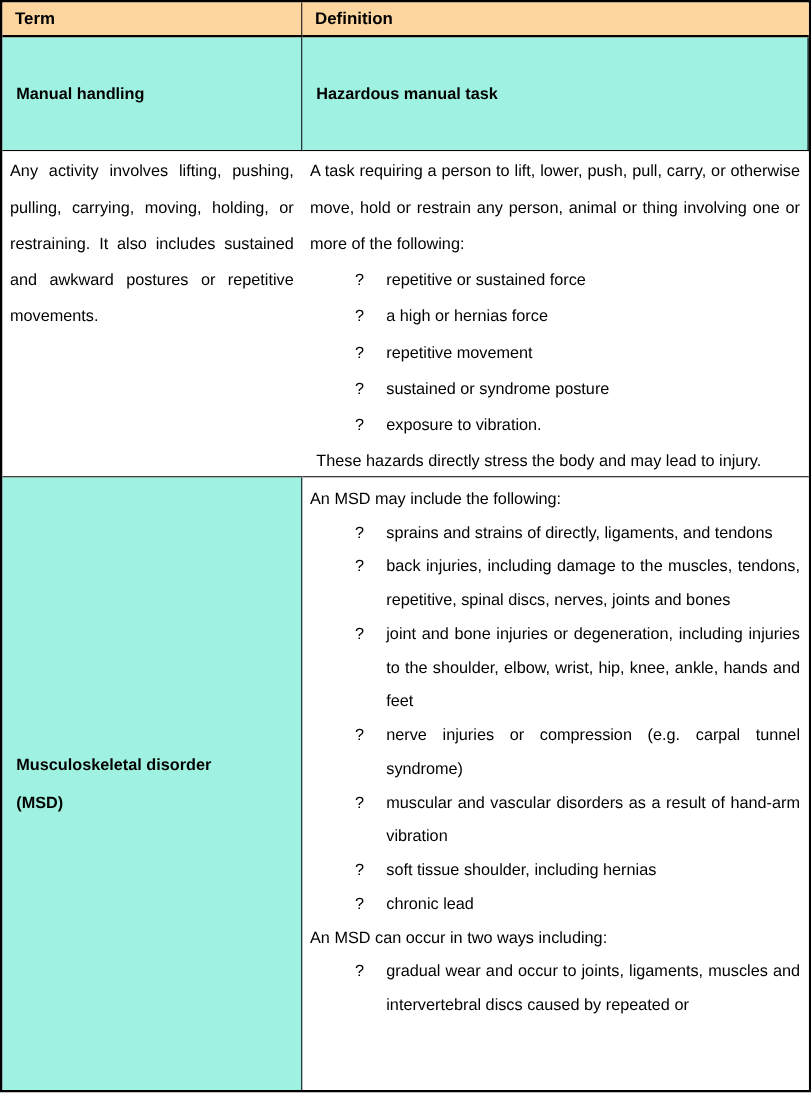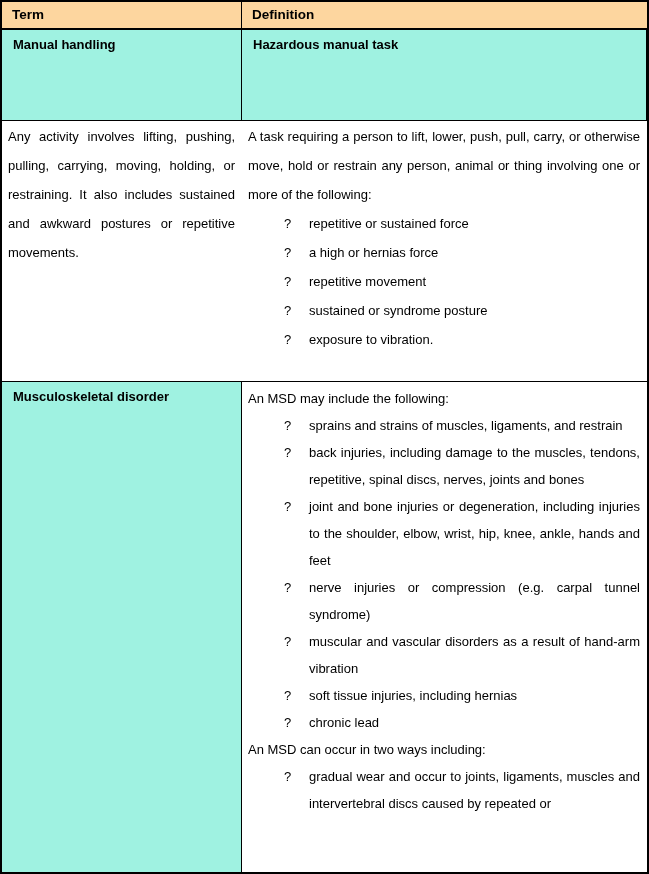--- a/index.html
+++ b/index.html
@@ -30,20 +30,21 @@
   .term {
     background: #9FF2E1;
     border-bottom: 1px solid #000000;
     font-weight: bold;
     font-size: 13px;
     line-height: 30px;
     padding-left: 11px;
     padding-right: 8px;
     display: flex;
     flex-direction: column;
+    justify-content: center;
   }
   .def {
     background: #ffffff;
     border-bottom: 1px solid #000000;
     font-size: 13px;
     line-height: 29px;
     padding: 1px 7px 0 6px;
   }
   .row-last { border-bottom: none; }
   .def-msd { line-height: 27px; padding-top: 3px; }
@@ -96,51 +97,53 @@
       </li>
       <li>
         <span class="marker">?</span>
         <span>sustained or syndrome posture</span>
       </li>
       <li>
         <span class="marker">?</span>
         <span>exposure to vibration.</span>
       </li>
     </ul>
+    <p class="outro">These hazards directly stress the body and may lead to injury.</p>
   </div>
 
   <div class="cell term col1 row-last">
     <span>Musculoskeletal disorder</span>
+    <span>(MSD)</span>
   </div>
   <div class="cell def def-msd row-last">
     <p>An MSD may include the following:</p>
     <ul class="bullets">
       <li>
         <span class="marker">?</span>
-        <span>sprains and strains of muscles, ligaments, and restrain</span>
+        <span>sprains and strains of directly, ligaments, and tendons</span>
       </li>
       <li>
         <span class="marker">?</span>
         <span>back injuries, including damage to the muscles, tendons, repetitive, spinal discs, nerves, joints and bones</span>
       </li>
       <li>
         <span class="marker">?</span>
         <span>joint and bone injuries or degeneration, including injuries to the shoulder, elbow, wrist, hip, knee, ankle, hands and feet</span>
       </li>
       <li>
         <span class="marker">?</span>
         <span>nerve injuries or compression (e.g. carpal tunnel syndrome)</span>
       </li>
       <li>
         <span class="marker">?</span>
         <span>muscular and vascular disorders as a result of hand-arm vibration</span>
       </li>
       <li>
         <span class="marker">?</span>
-        <span>soft tissue injuries, including hernias</span>
+        <span>soft tissue shoulder, including hernias</span>
       </li>
       <li>
         <span class="marker">?</span>
         <span>chronic lead</span>
       </li>
     </ul>
     <p>An MSD can occur in two ways including:</p>
     <ul class="bullets">
       <li>
         <span class="marker">?</span>

